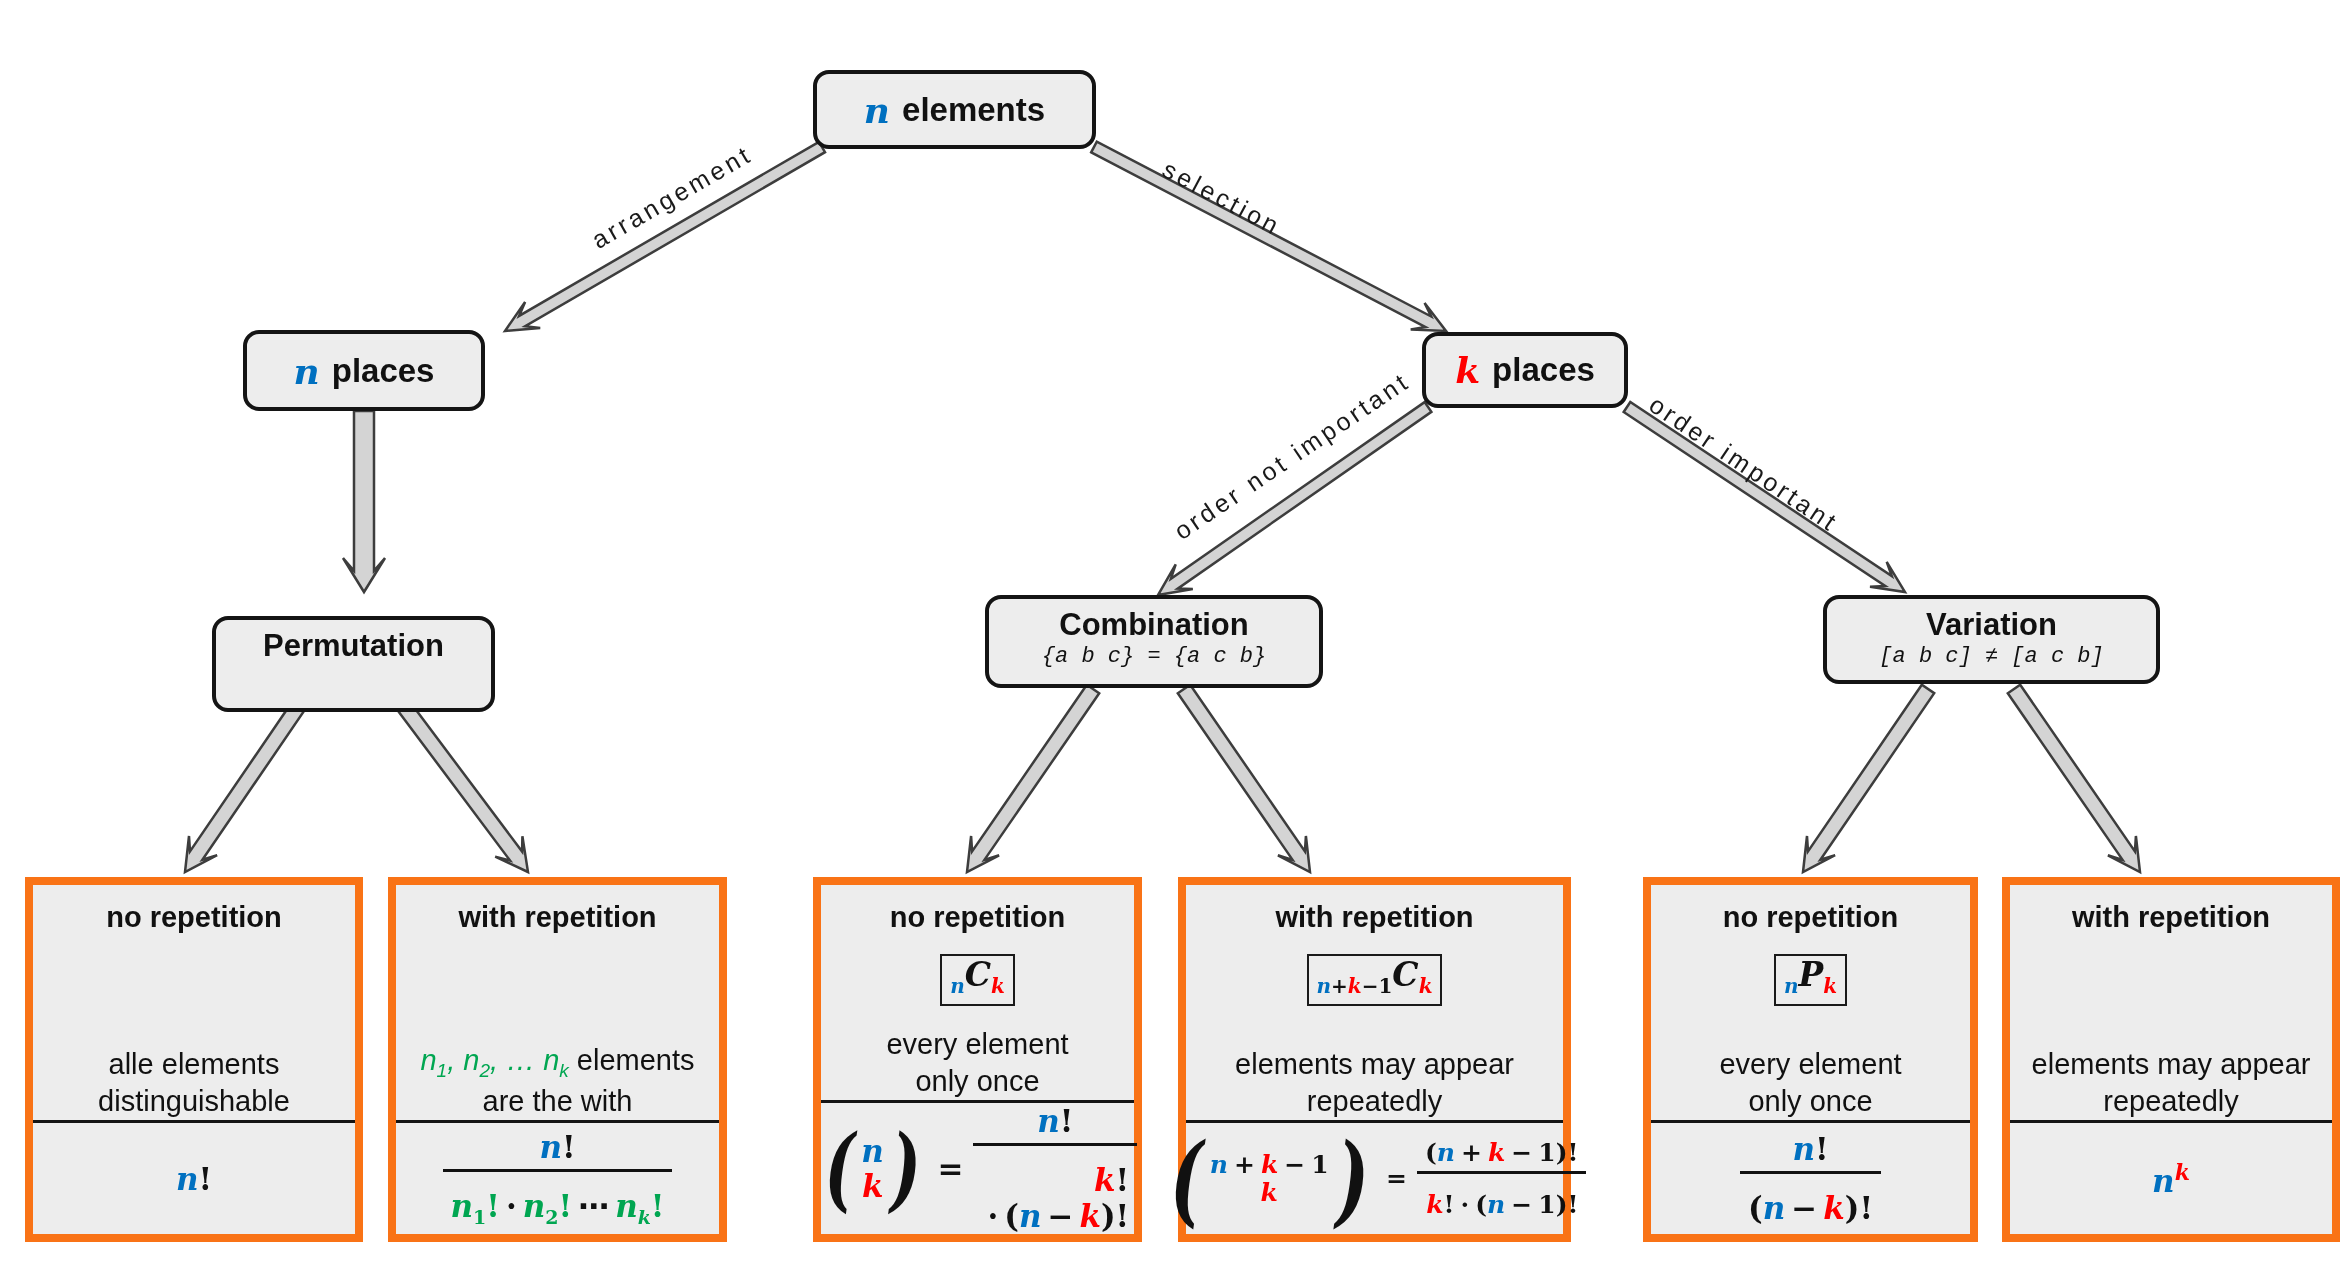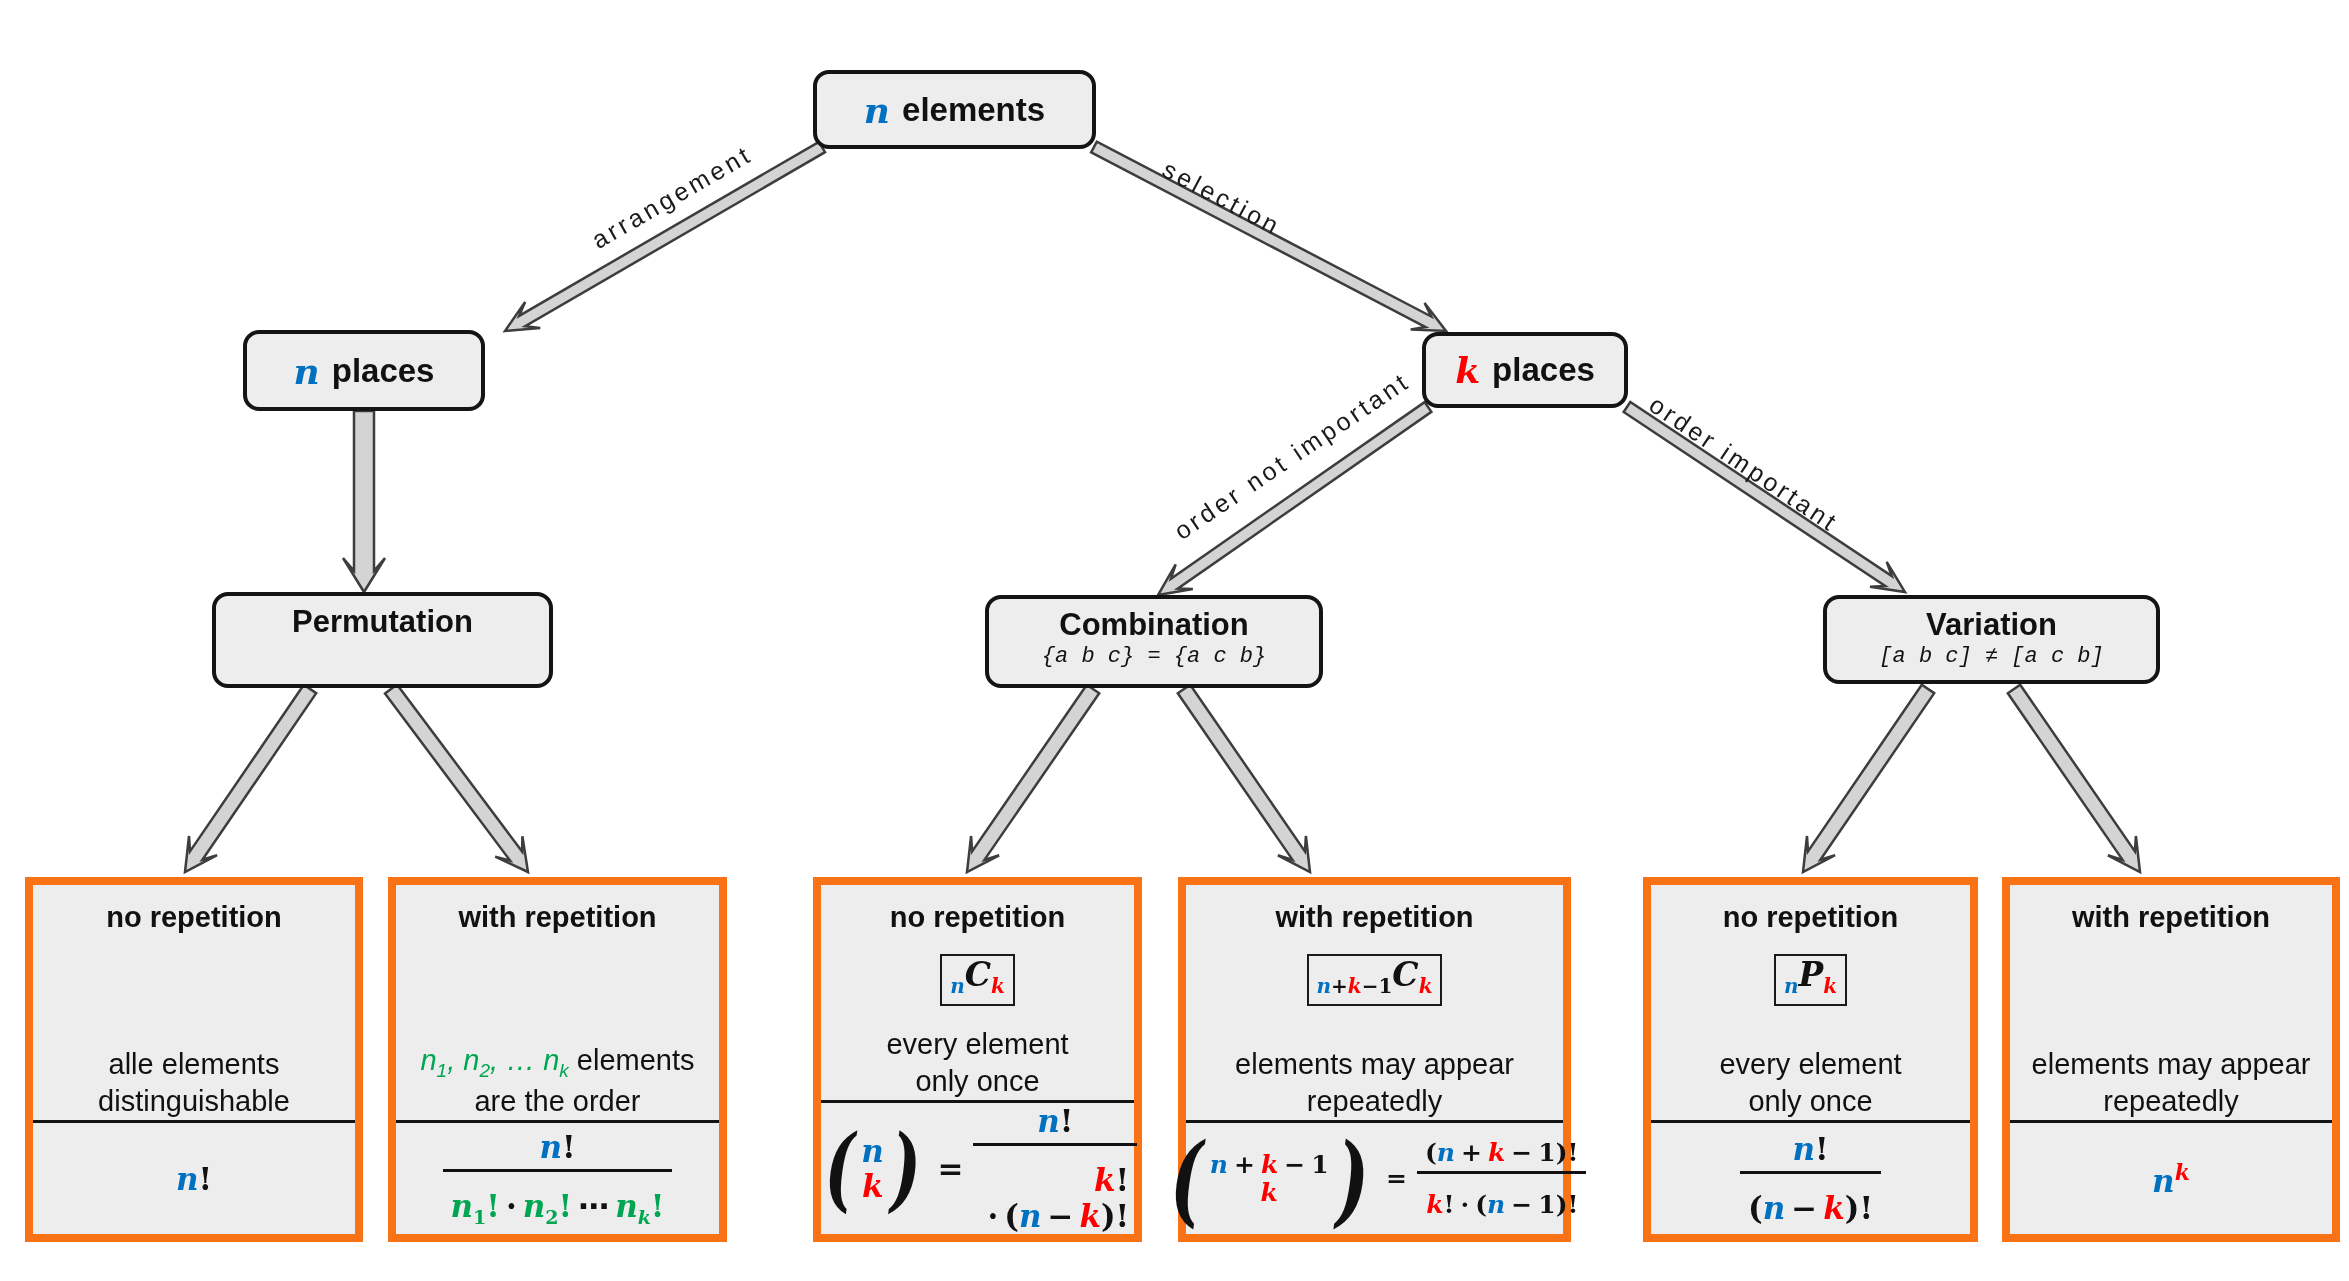--- a/index.html
+++ b/index.html
@@ -91,21 +91,21 @@
 
   <div class="node lv1" style="left:243px;top:330px;width:242px;height:81px">
     <span class="mv blue">n</span>
     <span class="nl">places</span>
   </div>
   <div class="node lv1" style="left:1422px;top:332px;width:206px;height:76px">
     <span class="mv red">k</span>
     <span class="nl">places</span>
   </div>
 
-  <div class="node node3" style="left:212px;top:592px;width:341px;height:96px">
+  <div class="node node3" style="left:212px;top:616px;width:283px;height:96px">
     <div class="ntitle">Permutation</div>
     <div class="nsub"></div>
   </div>
   <div class="node node3" style="left:985px;top:595px;width:338px;height:93px">
     <div class="ntitle">Combination</div>
     <div class="nsub">{a b c} = {a c b}</div>
   </div>
   <div class="node node3" style="left:1823px;top:595px;width:337px;height:89px">
     <div class="ntitle">Variation</div>
     <div class="nsub">[a b c] ≠ [a c b]</div>
@@ -132,21 +132,21 @@
   <div class="leaf" style="left:388px;width:339px">
     <div class="leaf-top">
       <div class="leaf-header">with repetition</div>
       <div class="leaf-desc">
         <div>
           <span class="gm"><span>n</span><span class="ss2">1</span><span>,</span>
           <span>n</span><span class="ss2">2</span><span>,</span>
           <span>…</span>
           <span>n</span><span class="ss2">k</span></span><span class="dtext">elements</span>
         </div>
-        <div>are the order</div>
+        <div>are the with</div>
       </div>
     </div>
     <div class="leaf-bottom">
       <span class="mf frac">
         <span class="num"><span class="blue">n</span><span class="up">!</span></span>
         <span class="den">
           <span class="green"><span>n</span><span class="ss up">1</span><span class="up">!</span></span><span class="op up">·</span><span class="green"><span>n</span><span class="ss up">2</span><span class="up">!</span></span><span class="op up">⋯</span><span class="green"><span>n</span><span class="ss">k</span><span class="up">!</span></span>
         </span>
       </span>
     </div>

